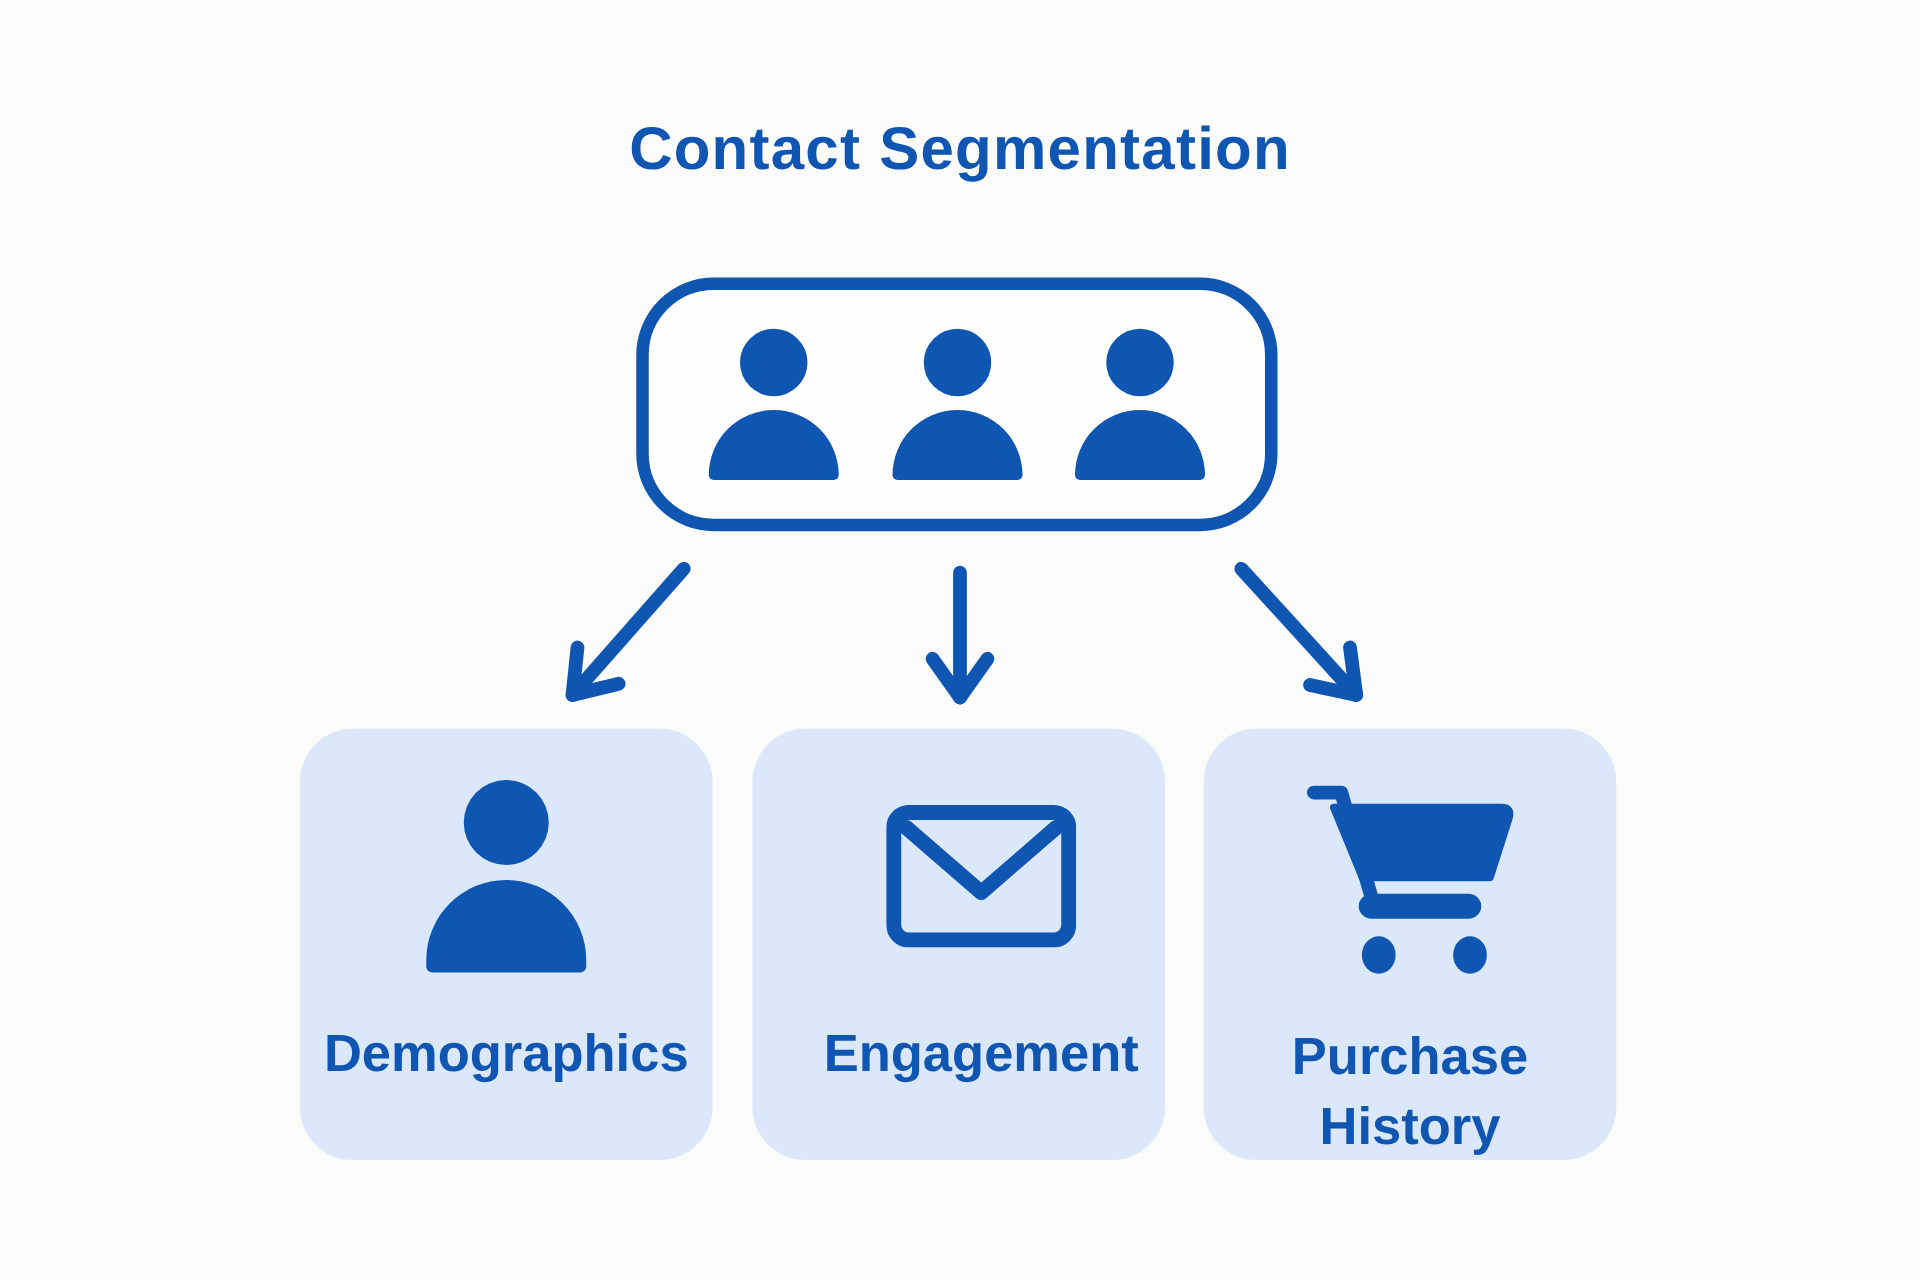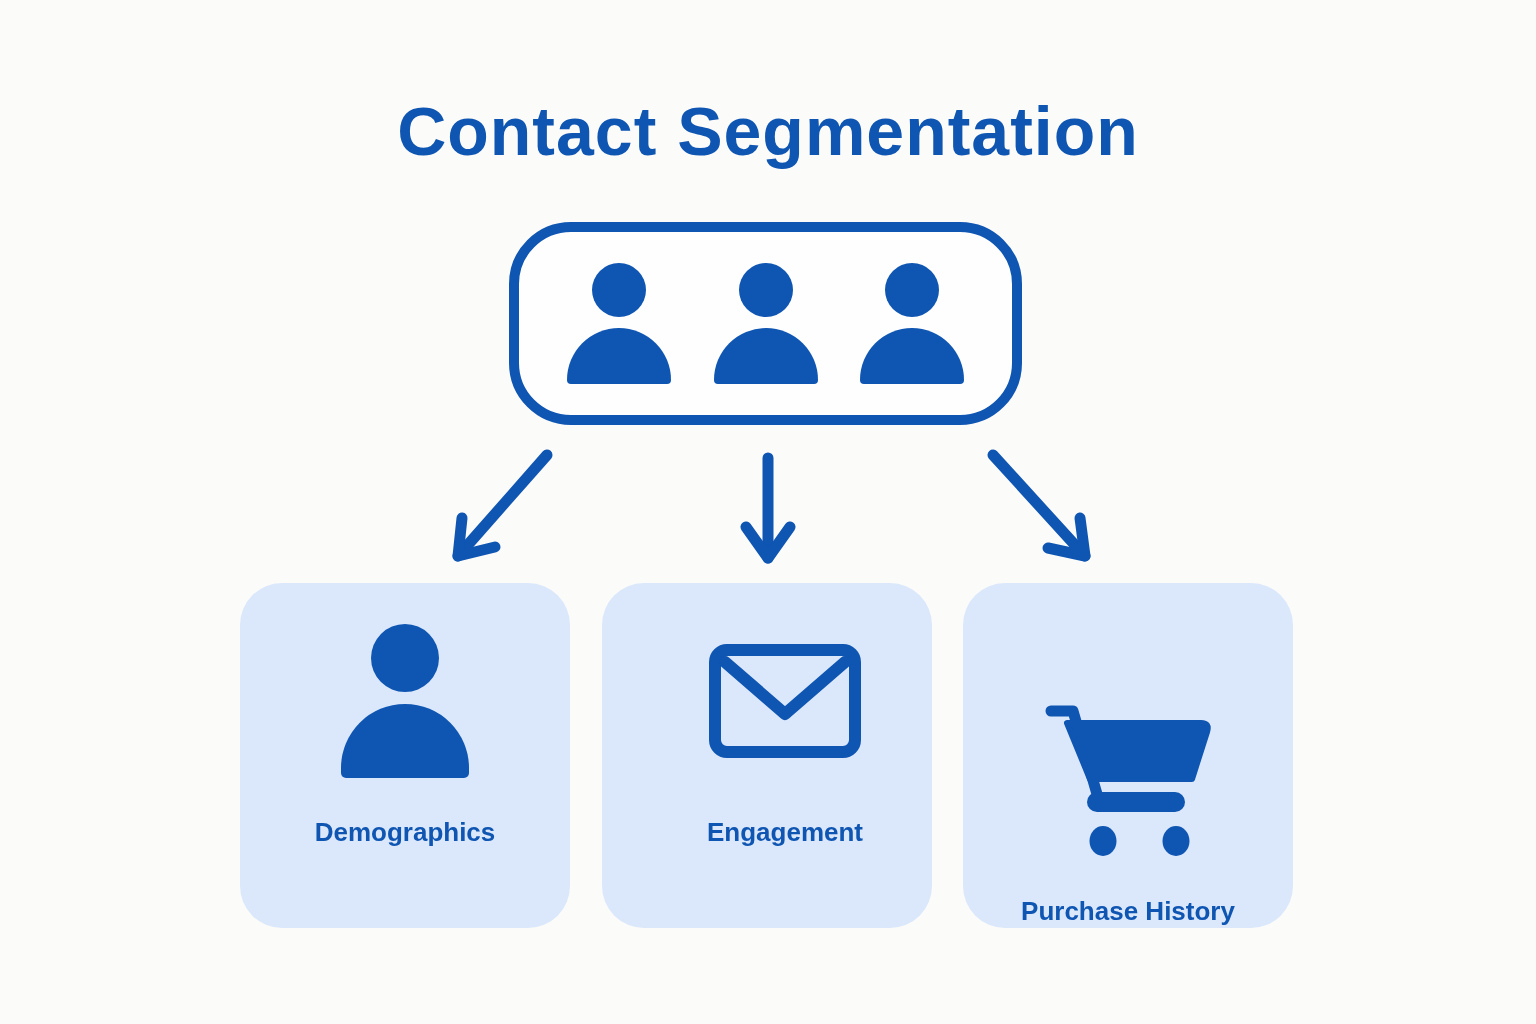--- a/index.html
+++ b/index.html
@@ -13,21 +13,21 @@
   body{
     background:var(--page-bg);
     font-family:"Liberation Sans", sans-serif;
   }
   .canvas{position:relative;width:1536px;height:1024px;}
 
   .title{
     position:absolute;
     top:92px;left:0;width:1536px;
     text-align:center;
-    font-size:68px;
+    font-size:48px;
     font-weight:bold;
     letter-spacing:1px;
     color:var(--accent);
   }
 
   
   .contacts-box{
     position:absolute;
     left:509px;top:222px;
     width:513px;height:203px;
@@ -66,21 +66,21 @@
   }
   .card-icon{
     height:160px;
     display:flex;
     align-items:center;
     justify-content:center;
     color:var(--accent);
   }
   .card-label{
     margin-top:34px;
-    font-size:26px;
+    font-size:42px;
     font-weight:bold;
     line-height:1.32;
     text-align:center;
     color:var(--accent);
     padding:0 20px;
   }
   #card-demographics{left:240px;}
   #card-engagement{left:602px;padding-left:36px;}
   #card-purchase-history{left:963px;justify-content:flex-end;}
 

